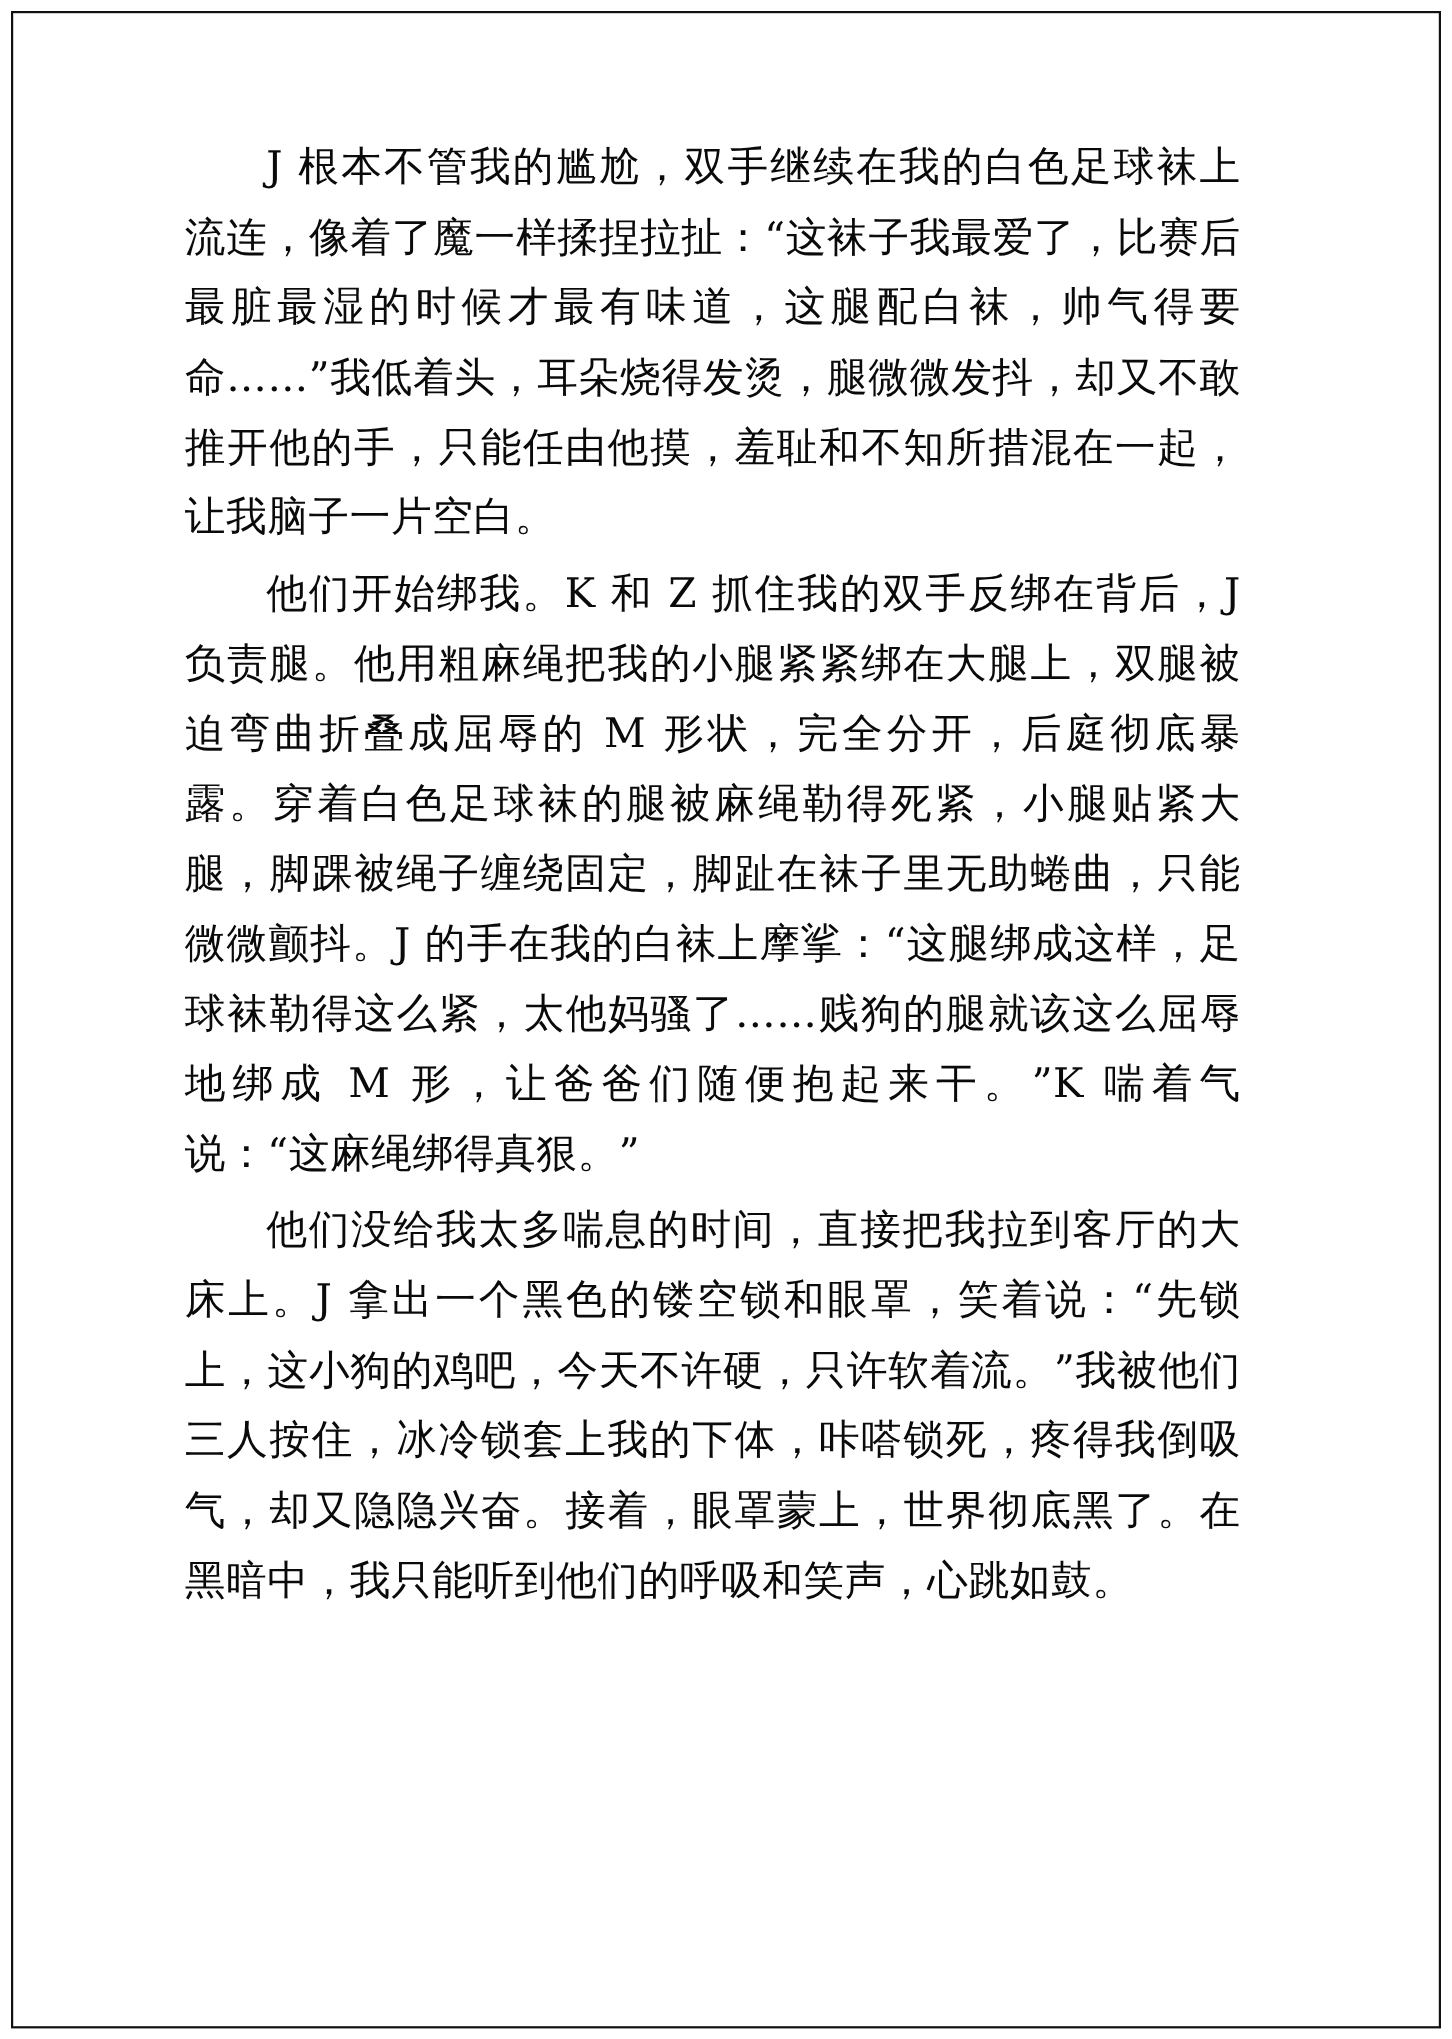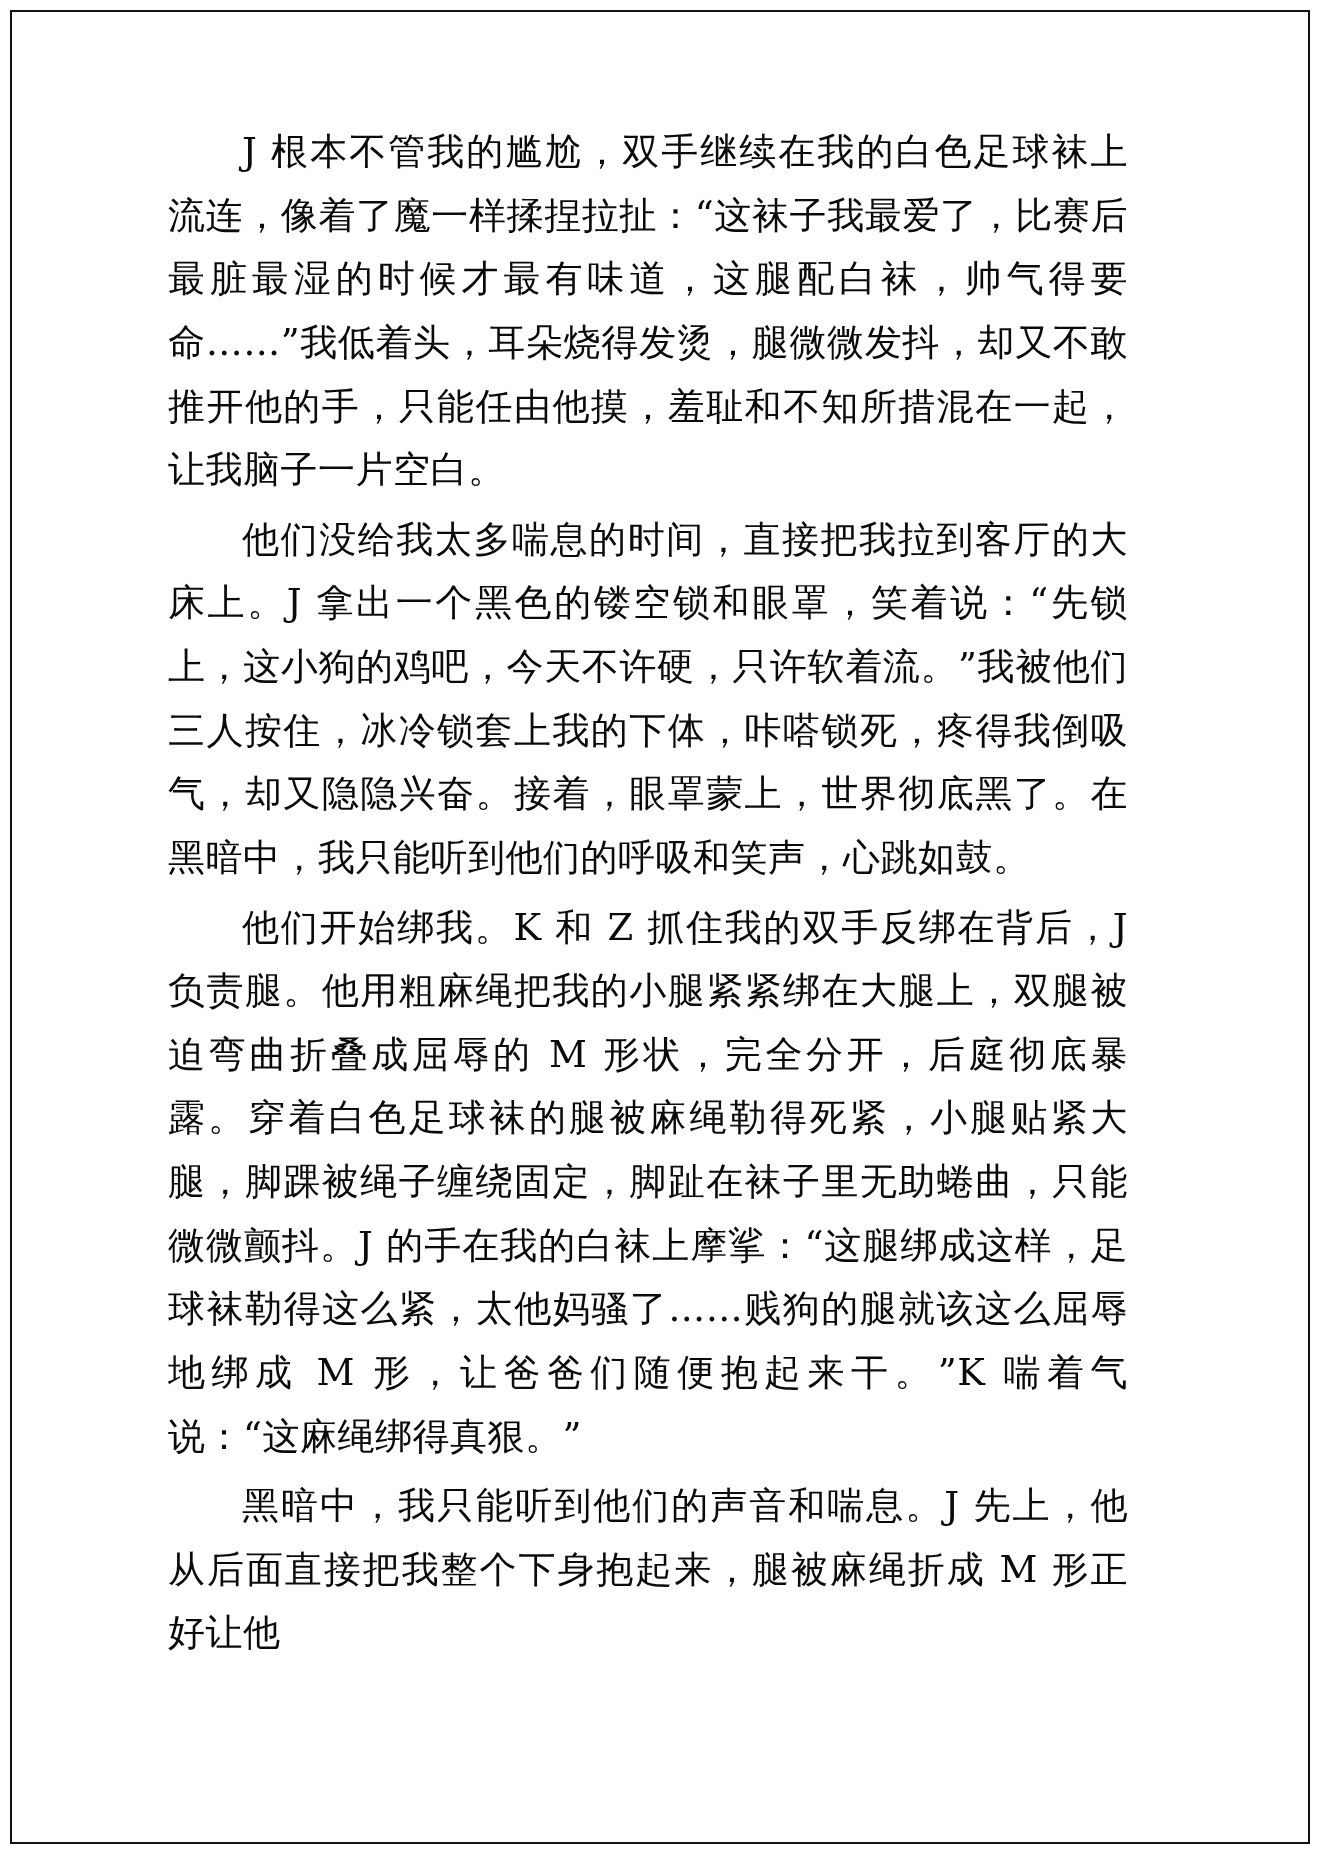--- a/index.html
+++ b/index.html
@@ -46,17 +46,16 @@
     word-break: break-all;
   }
 </style>
 </head>
 <body>
 
 <div class="page">
   <div class="page-border"></div>
   <div class="content">
     <p class="para">J 根本不管我的尴尬，双手继续在我的白色足球袜上流连，像着了魔一样揉捏拉扯：“这袜子我最爱了，比赛后最脏最湿的时候才最有味道，这腿配白袜，帅气得要命……”我低着头，耳朵烧得发烫，腿微微发抖，却又不敢推开他的手，只能任由他摸，羞耻和不知所措混在一起，让我脑子一片空白。</p>
+    <p class="para">他们开始绑我。K 和 Z 抓住我的双手反绑在背后，J 负责腿。他用粗麻绳把我的小腿紧紧绑在大腿上，双腿被迫弯曲折叠成屈辱的 M 形状，完全分开，后庭彻底暴露。穿着白色足球袜的腿被麻绳勒得死紧，小腿贴紧大腿，脚踝被绳子缠绕固定，脚趾在袜子里无助蜷曲，只能微微颤抖。J 的手在我的白袜上摩挲：“这腿绑成这样，足球袜勒得这么紧，太他妈骚了……贱狗的腿就该这么屈辱地绑成 M 形，让爸爸们随便抱起来干。”K 喘着气说：“这麻绳绑得真狠。”</p>
     <p class="para">他们没给我太多喘息的时间，直接把我拉到客厅的大床上。J 拿出一个黑色的镂空锁和眼罩，笑着说：“先锁上，这小狗的鸡吧，今天不许硬，只许软着流。”我被他们三人按住，冰冷锁套上我的下体，咔嗒锁死，疼得我倒吸气，却又隐隐兴奋。接着，眼罩蒙上，世界彻底黑了。在黑暗中，我只能听到他们的呼吸和笑声，心跳如鼓。</p>
-    <p class="para">他们开始绑我。K 和 Z 抓住我的双手反绑在背后，J 负责腿。他用粗麻绳把我的小腿紧紧绑在大腿上，双腿被迫弯曲折叠成屈辱的 M 形状，完全分开，后庭彻底暴露。穿着白色足球袜的腿被麻绳勒得死紧，小腿贴紧大腿，脚踝被绳子缠绕固定，脚趾在袜子里无助蜷曲，只能微微颤抖。J 的手在我的白袜上摩挲：“这腿绑成这样，足球袜勒得这么紧，太他妈骚了……贱狗的腿就该这么屈辱地绑成 M 形，让爸爸们随便抱起来干。”K 喘着气说：“这麻绳绑得真狠。”</p>
-    <p class="para">黑暗中，我只能听到他们的声音和喘息。J 先上，他从后面直接把我整个下身抱起来，腿被麻绳折成 M 形正好让他</p>
   </div>
 </div>
 
 </body></html>

